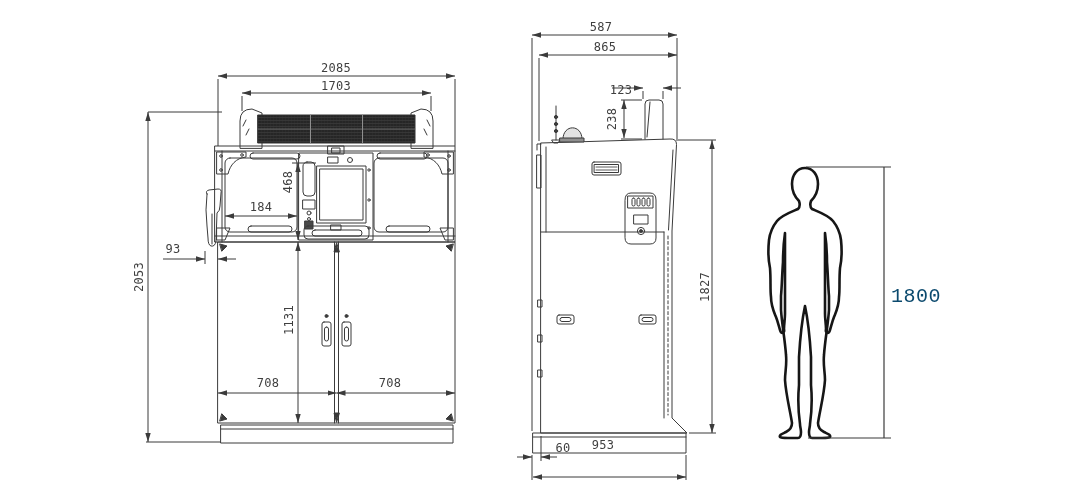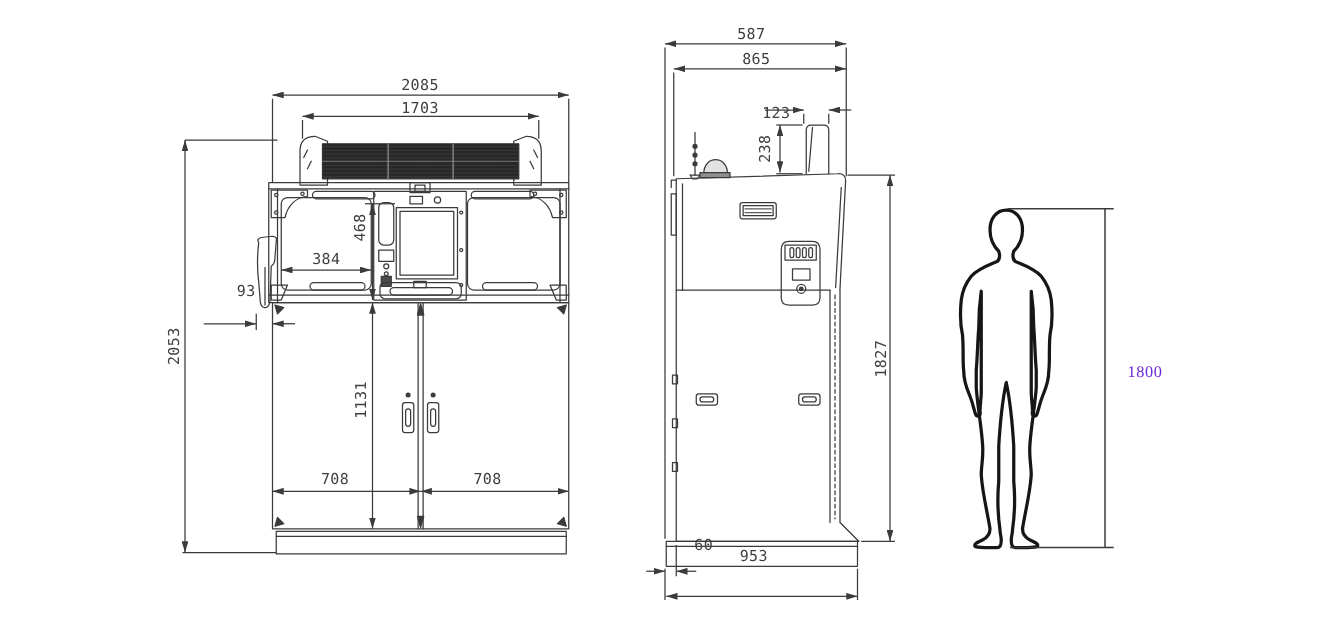--- a/index.html
+++ b/index.html
@@ -8,21 +8,21 @@
     font-family:"DejaVu Sans Mono","Liberation Mono",monospace;overflow:hidden;
   }
   .lw{position:absolute;left:0;top:0;}
   .dim-label{
     position:absolute;font-size:12px;line-height:1;letter-spacing:.3px;
     color:#3f3f3f;white-space:nowrap;transform:translate(-50%,-50%);
     background:transparent;
   }
   .dim-label.rot{transform:translate(-50%,-50%) rotate(-90deg);}
   .dim-label.big{
-    font-family:Liberation Serif, serif;font-size:13px;color:#6d28d9;letter-spacing:.5px;
+    font-family:Liberation Mono, monospace;font-size:20px;color:#0c4a6e;letter-spacing:.5px;
   }
 </style>
 </head>
 <body>
 
 <div class="canvas">
 
   <svg class="lw" width="1069" height="500" viewBox="0 0 1069 500">
     <defs>
       <marker id="ae" viewBox="0 0 10 6" refX="10" refY="3" markerWidth="9" markerHeight="5.4" orient="auto-start-reverse" markerUnits="userSpaceOnUse">
@@ -280,28 +280,28 @@
       <line x1="884" y1="167" x2="884" y2="438"></line>
       <line x1="806" y1="167" x2="891" y2="167"></line>
       <line x1="808" y1="438" x2="891" y2="438"></line>
     </g>
   </svg>
 
   <div class="dim-label" style="left:336px;top:68px;">2085</div>
   <div class="dim-label" style="left:336px;top:86px;">1703</div>
   <div class="dim-label rot" style="left:139px;top:277px;">2053</div>
   <div class="dim-label rot" style="left:288px;top:182px;">468</div>
-  <div class="dim-label" style="left:261px;top:207px;">384</div>
-  <div class="dim-label" style="left:173px;top:233px;margin-left:24px;">93</div>
+  <div class="dim-label" style="left:261px;top:207px;">184</div>
+  <div class="dim-label" style="left:173px;top:249px;">93</div>
   <div class="dim-label rot" style="left:289px;top:320px;">1131</div>
   <div class="dim-label" style="left:268px;top:383px;">708</div>
   <div class="dim-label" style="left:390px;top:383px;">708</div>
 
   <div class="dim-label" style="left:601px;top:27px;">587</div>
   <div class="dim-label" style="left:605px;top:47px;text-align:center;">865</div>
   <div class="dim-label" style="left:621px;top:78px;margin-top:12px;">123</div>
   <div class="dim-label rot" style="left:612px;top:119px;">238</div>
   <div class="dim-label rot" style="left:705px;top:287px;">1827</div>
-  <div class="dim-label" style="left:563px;top:436px;">60</div>
+  <div class="dim-label" style="left:563px;top:448px;">60</div>
   <div class="dim-label" style="left:603px;top:445px;">953</div>
 
   <div class="dim-label big" style="left:916px;top:297px;">1800</div>
 </div>
 
 </body></html>

